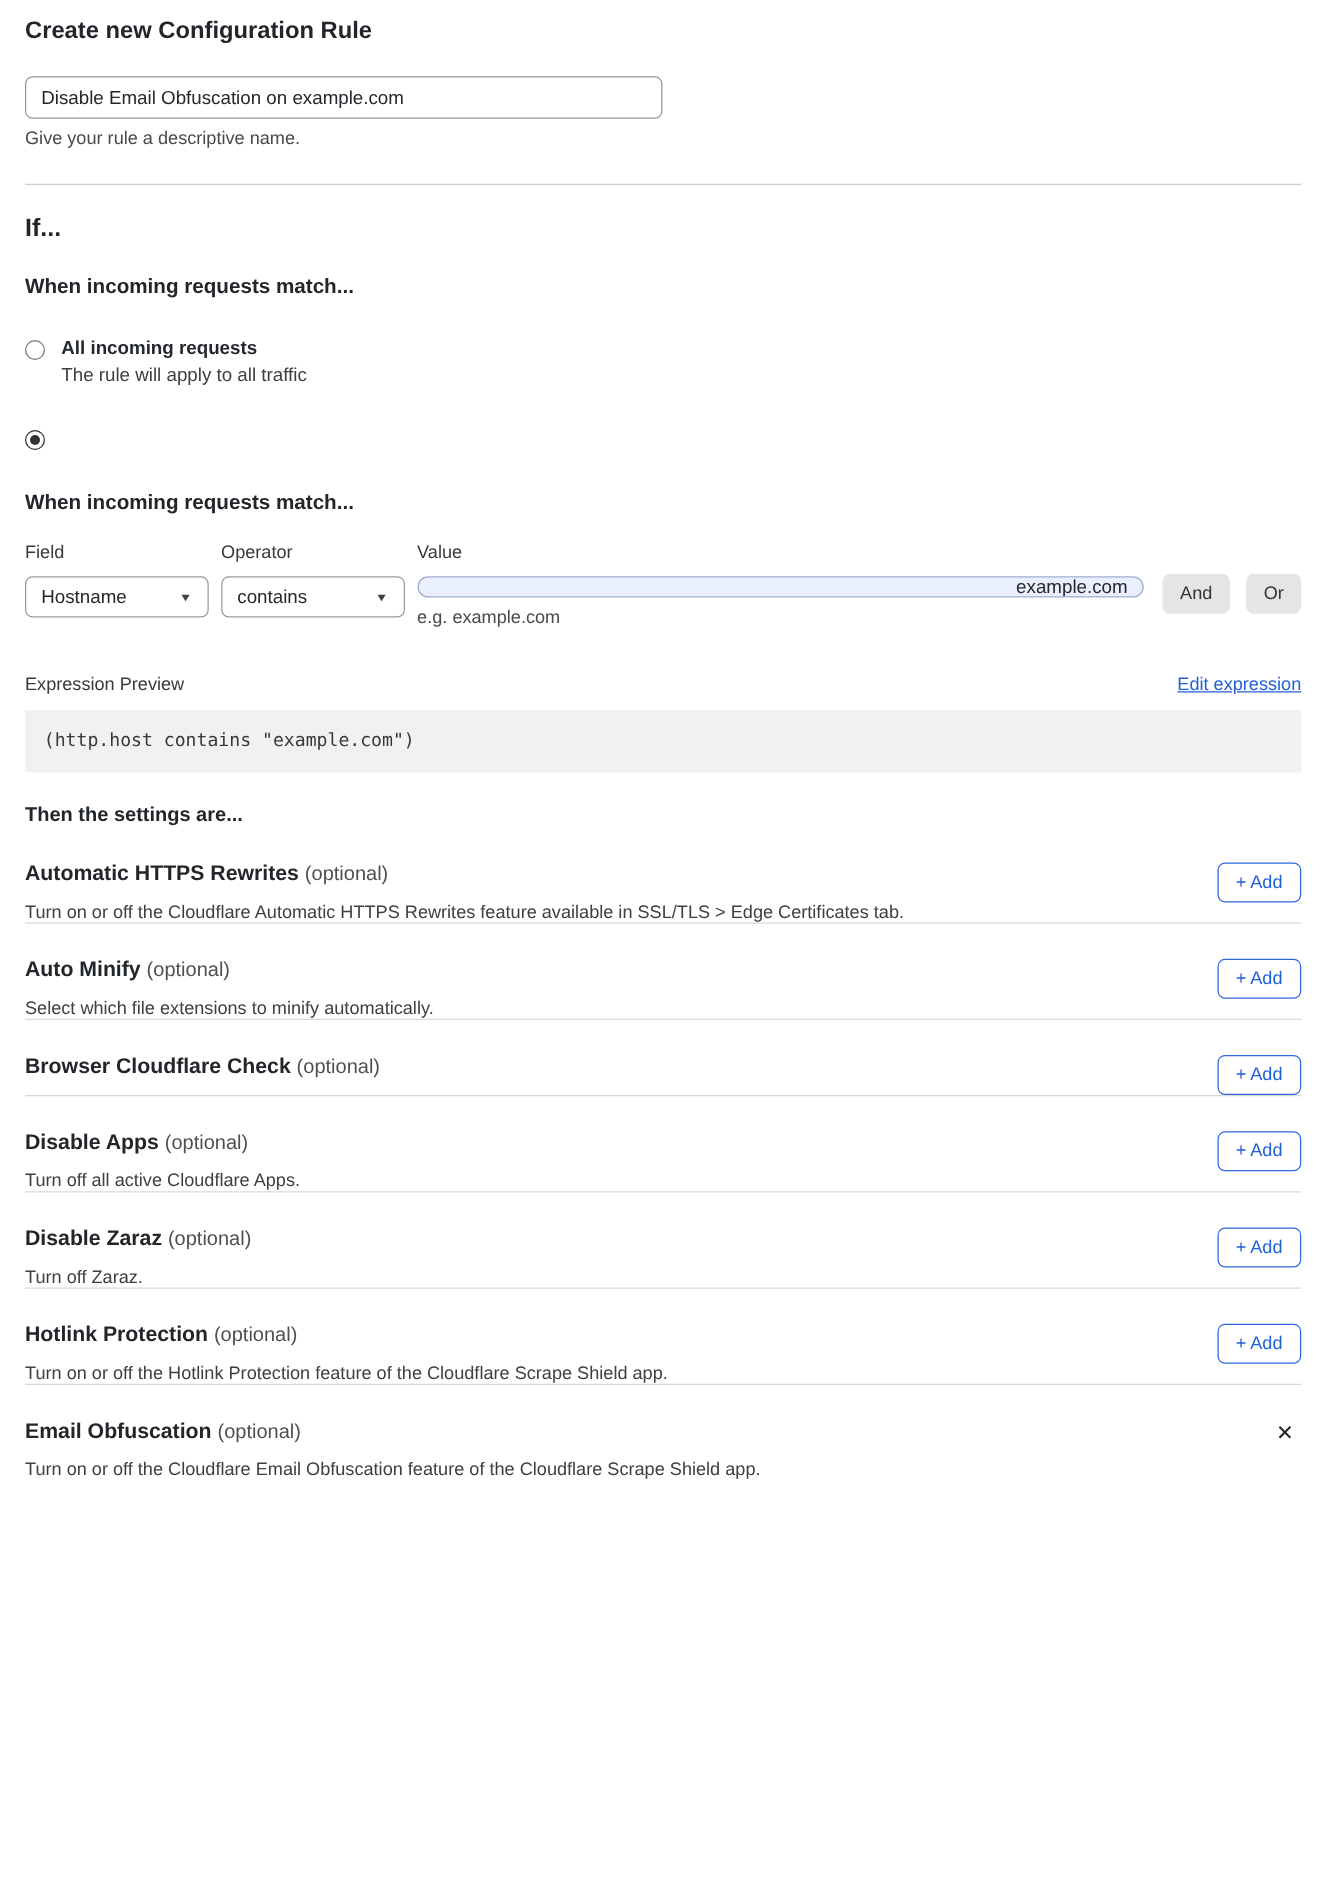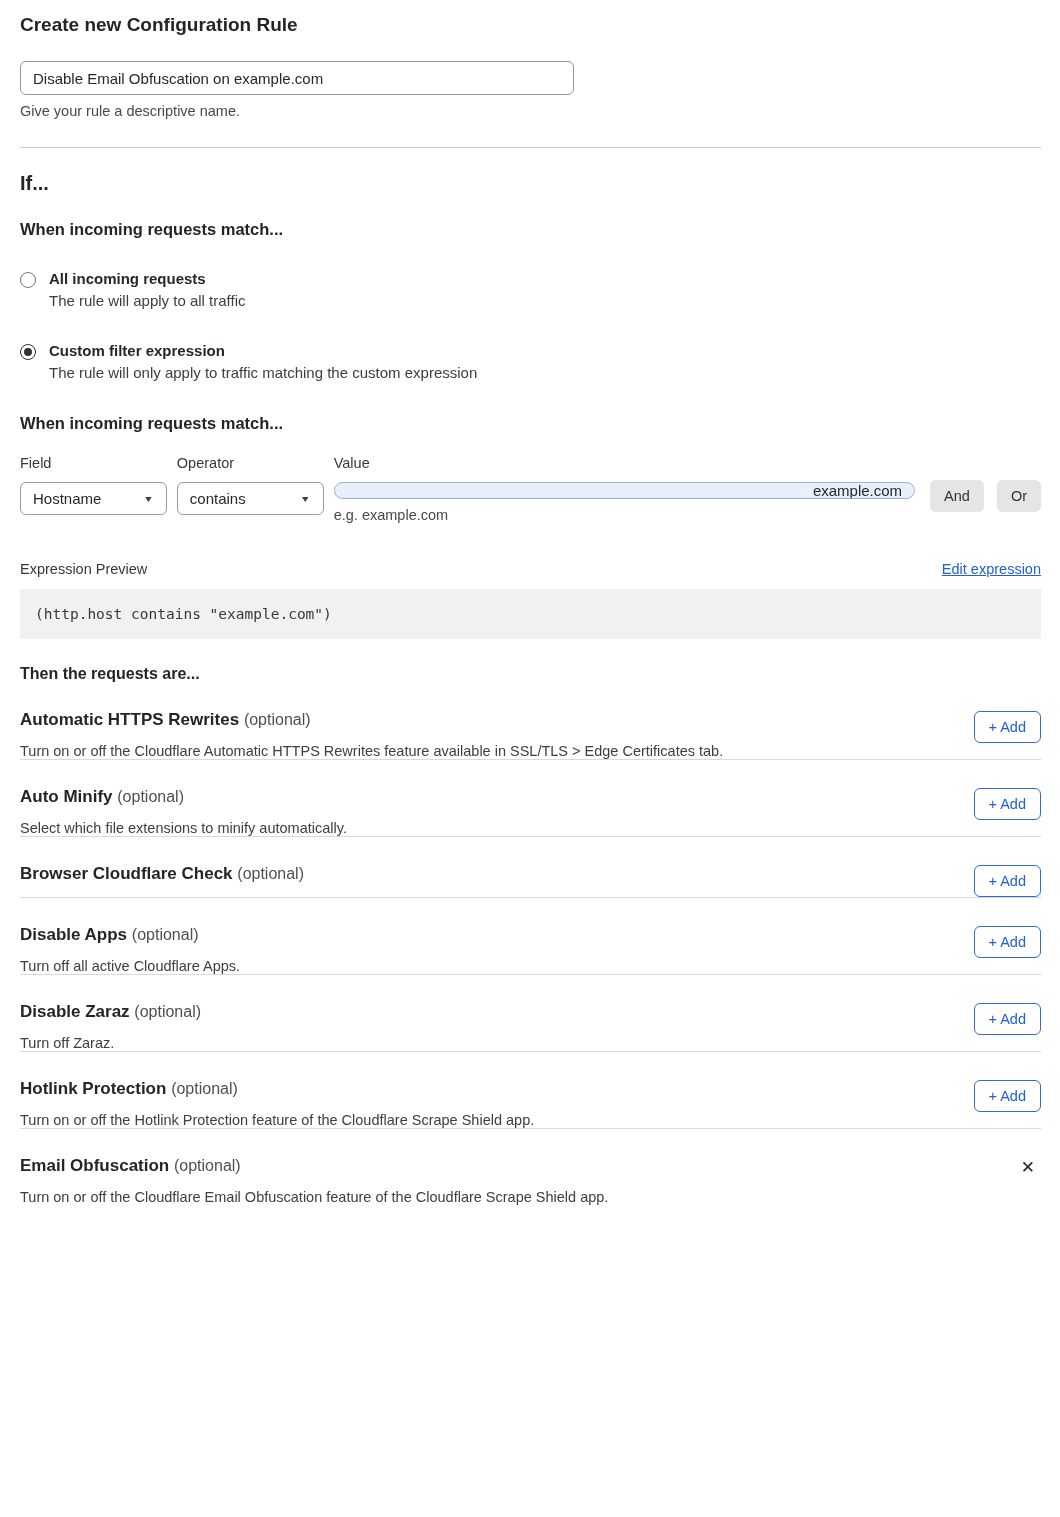--- a/index.html
+++ b/index.html
@@ -20,21 +20,21 @@
     color: #22262a;
     margin-bottom: 25px;
   }
   .field-label {
     font-size: 14.5px;
     color: #36393a;
     margin-bottom: 9px;
   }
   .rule-name-input {
     display: block;
-    width: 554px;
+    width: 510px;
     height: 34px;
     border: 1px solid #979797;
     border-radius: 6px;
     padding: 0 12px;
     font-size: 15px;
     font-family: "Liberation Sans", sans-serif;
     color: #24282c;
     background: #fff;
   }
   .helper-text {
@@ -229,24 +229,20 @@
   <div class="radio-group">
     <div class="radio-option">
       <span class="radio-circle"></span>
       <div>
         <div class="radio-title">All incoming requests</div>
         <div class="radio-desc">The rule will apply to all traffic</div>
       </div>
     </div>
     <div class="radio-option">
       <span class="radio-circle selected"></span>
-      <div>
-        <div class="radio-title">Custom filter expression</div>
-        <div class="radio-desc">The rule will only apply to traffic matching the custom expression</div>
-      </div>
     </div>
   </div>
 
   <h3 class="match-heading cond-heading">When incoming requests match...</h3>
 
   <div class="cond-row">
     <div class="cond-col col-field">
       <div class="cond-label">Field</div>
       <div class="select-box">
         <span>Hostname</span>
@@ -270,21 +266,21 @@
       <button class="andor-btn">Or</button>
     </div>
   </div>
 
   <div class="expr-header">
     <span class="expr-label">Expression Preview</span>
     <a class="edit-link">Edit expression</a>
   </div>
   <div class="expr-code">(http.host contains "example.com")</div>
 
-  <h3 class="settings-heading">Then the requests are...</h3>
+  <h3 class="settings-heading">Then the settings are...</h3>
 
   <div>
 
     <div class="setting">
       <div>
         <div class="setting-title">
           <span class="setting-name">Automatic HTTPS Rewrites</span>
           <span class="setting-optional">(optional)</span>
         </div>
         <div class="setting-desc">Turn on or off the Cloudflare Automatic HTTPS Rewrites feature available in SSL/TLS &gt; Edge Certificates tab.</div>

